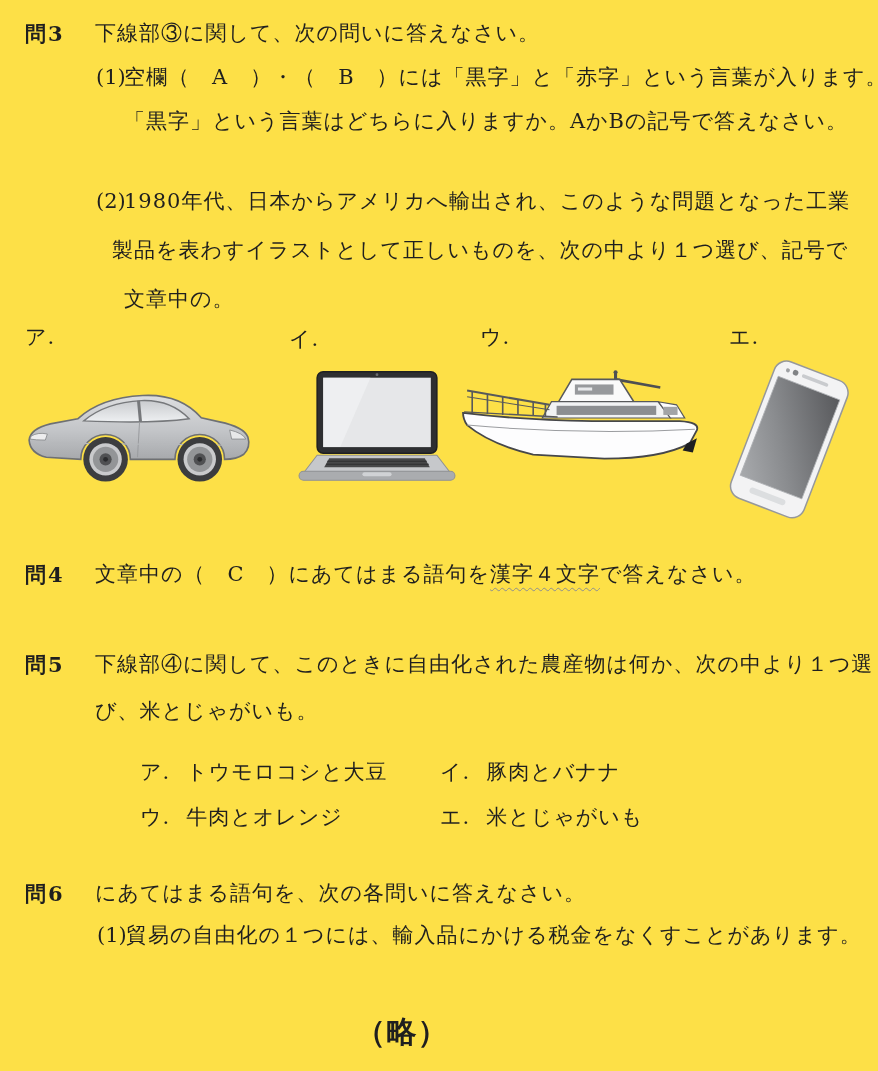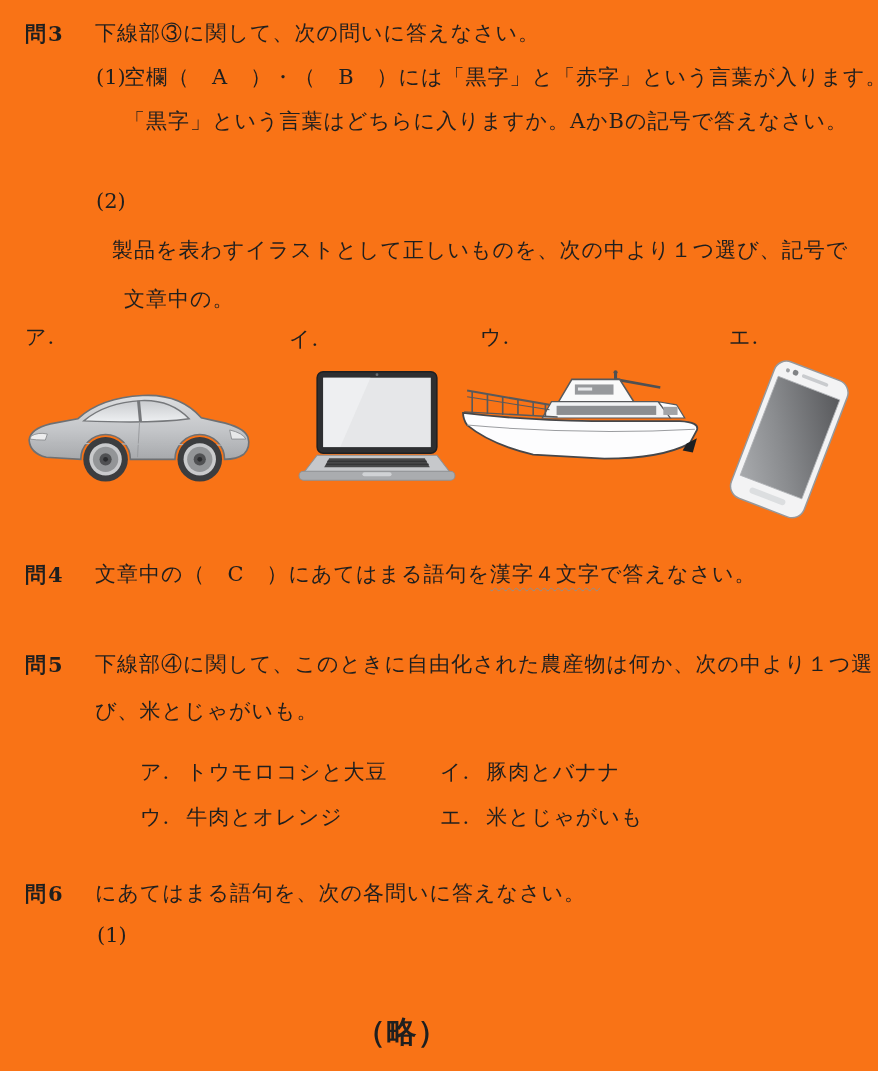--- a/index.html
+++ b/index.html
@@ -1,17 +1,17 @@
 <!DOCTYPE html>
 <html><head>
 <meta charset="utf-8">
 <style>
   html,body { margin:0; padding:0; background:#ffffff; }
   .page {
-    position:relative; width:878px; height:1071px; background:#f97316;
+    position:relative; width:878px; height:1071px; background:#fde047;
     font-family:"DejaVu Serif","Liberation Serif",serif;
     color:#1f1f1f; overflow:hidden;
   }
   .line { position:absolute; white-space:nowrap; font-size:21px; letter-spacing:1px; line-height:1.3; }
   .qnum { font-weight:bold; letter-spacing:2px; }
   .sub-label { letter-spacing:0; }
   .wavy {
     text-decoration-line:underline;
     text-decoration-style:wavy;
     text-decoration-color:#8f8f8f;
@@ -33,20 +33,21 @@
 <div class="page">
 
   <div class="line qnum" style="left:25px; top:20px">問3</div>
   <div class="line" style="left:95px; top:20px">下線部③に関して、次の問いに答えなさい。</div>
 
   <div class="line sub-label" style="left:96px;  top:64px">(1)</div>
   <div class="line" style="left:124px; top:64px">空欄（　A　）・（　B　）には「黒字」と「赤字」という言葉が入ります。</div>
   <div class="line" style="left:124px; top:108px">「黒字」という言葉はどちらに入りますか。AかBの記号で答えなさい。</div>
 
   <div class="line sub-label" style="left:96px;  top:188px">(2)</div>
+  <div class="line" style="left:124px; top:188px">1980年代、日本からアメリカへ輸出され、このような問題となった工業</div>
   <div class="line" style="left:112px; top:237px">製品を表わすイラストとして正しいものを、次の中より１つ選び、記号で</div>
   <div class="line" style="left:124px; top:286px">文章中の。</div>
 
   <div class="line" style="left:25px;  top:324px">ア.</div>
   <div class="line" style="left:289px; top:326px">イ.</div>
   <div class="line" style="left:480px; top:324px">ウ.</div>
   <div class="line" style="left:729px; top:324px">エ.</div>
 
   <div class="illu" style="left:20px; top:378px">
     <svg width="238" height="110" viewBox="0 0 235 108">
@@ -151,16 +152,17 @@
   <div class="line" style="left:95px; top:698px">び、米とじゃがいも。</div>
 
   <div class="line" style="left:140px; top:759px"><span>ア.</span><span class="opt-text">トウモロコシと大豆</span></div>
   <div class="line" style="left:440px; top:759px"><span>イ.</span><span class="opt-text">豚肉とバナナ</span></div>
   <div class="line" style="left:140px; top:804px"><span>ウ.</span><span class="opt-text">牛肉とオレンジ</span></div>
   <div class="line" style="left:440px; top:804px"><span>エ.</span><span class="opt-text">米とじゃがいも</span></div>
 
   <div class="line qnum" style="left:25px; top:880px">問6</div>
   <div class="line" style="left:95px; top:880px">にあてはまる語句を、次の各問いに答えなさい。</div>
   <div class="line sub-label" style="left:97px;  top:922px">(1)</div>
+  <div class="line" style="left:126px; top:922px">貿易の自由化の１つには、輸入品にかける税金をなくすことがあります。</div>
 
   <div class="ryaku" style="left:402px; top:1012px">（略）</div>
 
 </div>
 
 </body></html>

